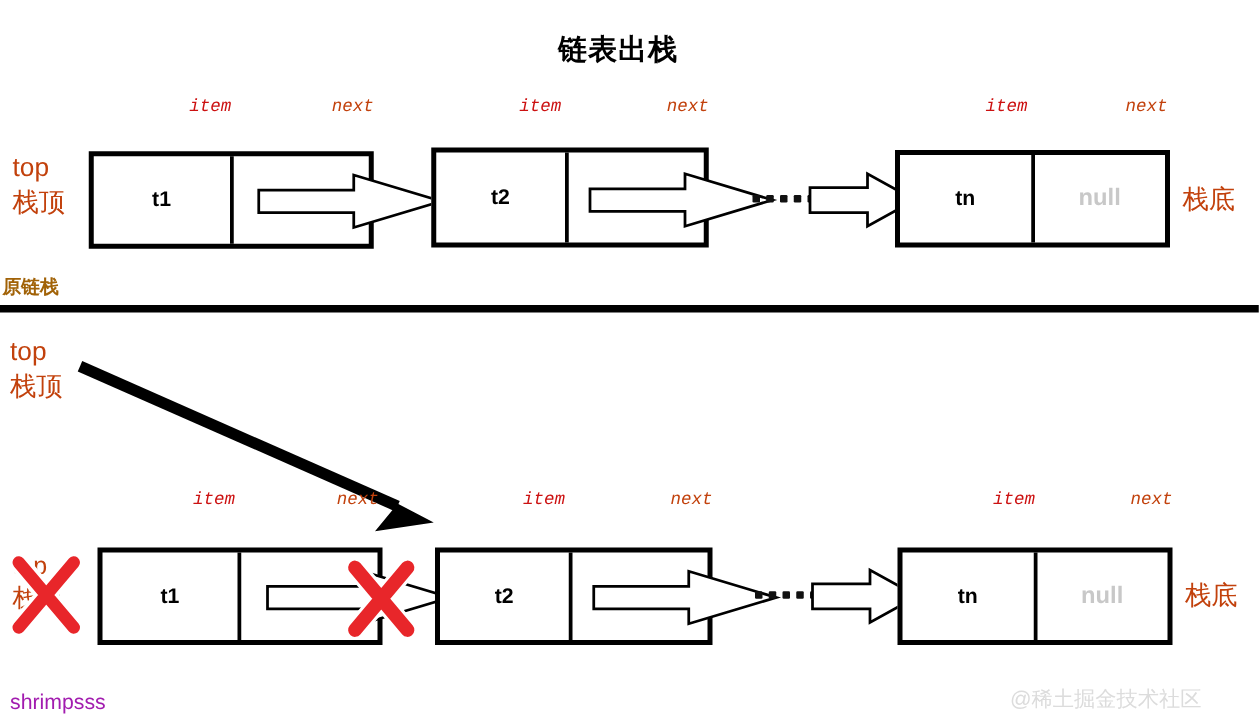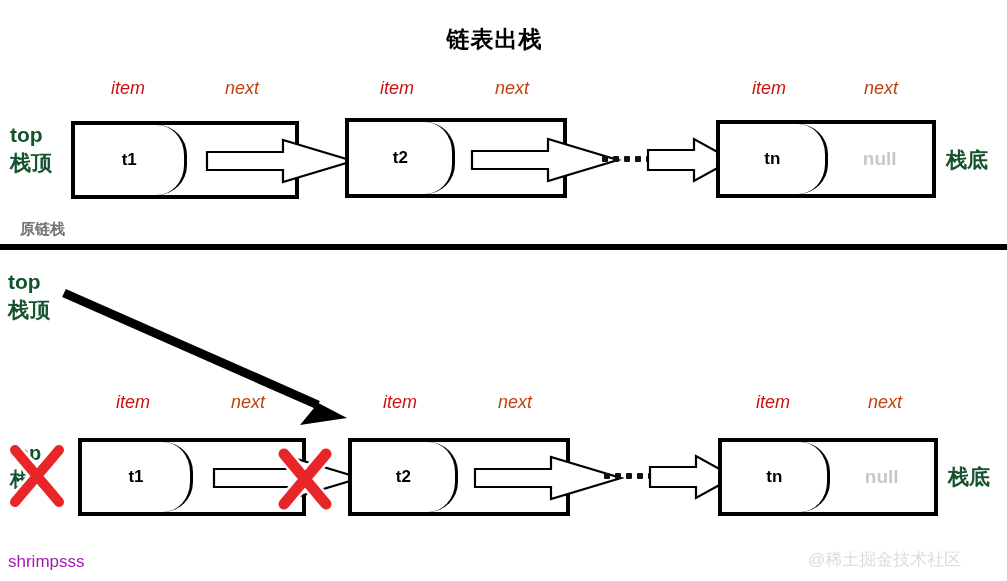--- a/index.html
+++ b/index.html
@@ -12,45 +12,45 @@
 
   
   #title{
     left:0;top:24px;width:989px;text-align:center;
     font-size:23px;font-weight:bold;color:#000;
     letter-spacing:1px;
   }
 
   
   .fieldlabel{
-    font-style:italic;font-size:18px;font-weight:normal;
-    text-align:center;white-space:nowrap;
+    font-style:italic;font-size:14px;font-weight:normal;
+    text-align:right;white-space:nowrap;font-family:Liberation Mono, monospace;
   }
   .lbl-item{color:#cc1111;}
   .lbl-next{color:#c2410c;}
 
   
   .sidelabel{
-    font-size:21px;font-weight:bold;color:#14532d;line-height:1.32;
+    font-size:21px;font-weight:normal;color:#c2410c;line-height:1.32;
     white-space:nowrap;
   }
   .sidelabel.small{font-size:20px;}
 
   
   .node{
     box-sizing:border-box;
     border:4px solid #000;background:#fff;
     display:flex;
   }
   .node .cell{
     box-sizing:border-box;
     display:flex;align-items:center;justify-content:center;
     position:relative;
   }
-  .node .cell.item{border-right:3px solid #000;border-radius:30px;}
+  .node .cell.item{border-right:3px solid #000;}
   .node .cellval{
     font-size:17px;font-weight:bold;color:#000;
     font-family:"Liberation Sans","DejaVu Sans",sans-serif;
   }
   .node .cellval.null{color:#c8c8c8;font-size:19px;}
 
   
   .blockarrow{overflow:visible;}
 
   
@@ -59,21 +59,21 @@
   }
   .dots i{
     display:block;width:6px;height:6px;background:#111;border-radius:1px;
   }
 
   
   #divider{
     left:0;top:244px;width:1007px;height:6px;background:#000;
   }
   #orig-label{
-    left:20px;top:220px;font-size:15px;font-weight:bold;color:#737373;
+    left:2px;top:220px;font-size:15px;font-weight:bold;color:#a16207;
     white-space:nowrap;
   }
 
   
   #bigarrow{left:0;top:255px;}
 
   
   .redx{pointer-events:none;}
 
   

